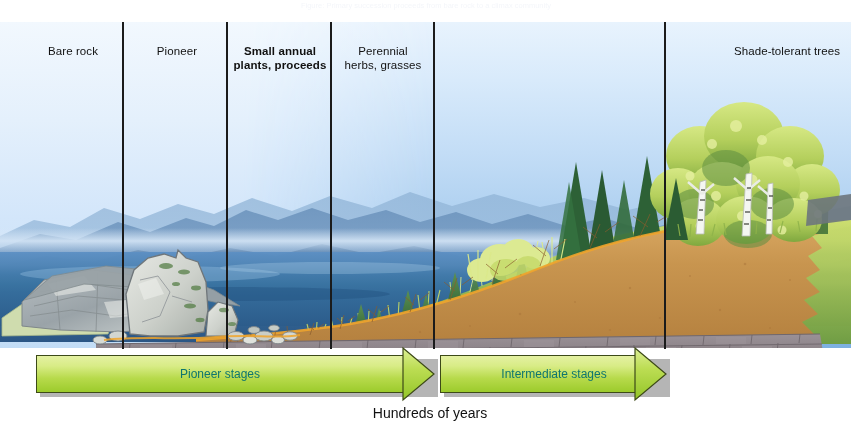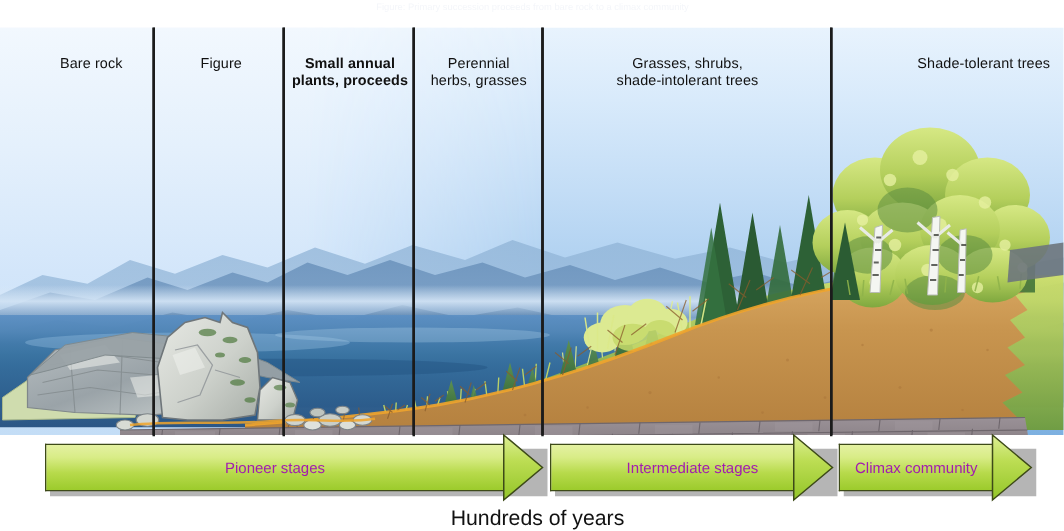--- a/index.html
+++ b/index.html
@@ -38,24 +38,24 @@
       white-space:nowrap;}
 
   
   .arrow{position:absolute;height:38px;z-index:60;}
   .arrow .body{position:absolute;left:0;top:0;bottom:0;
       background:linear-gradient(180deg,#e4f1a2 0%,#d8ec86 28%,#b7da4b 62%,#9ccb2c 100%);
       border:1px solid #3d4a18;border-right:none;box-sizing:border-box;}
   .arrow .head{position:absolute;top:-7px;height:52px;width:30px;}
   .arrow .head svg{display:block;}
   .arrow .txt{position:absolute;left:0;top:0;height:38px;line-height:38px;
-      width:100%;text-align:center;color:#a21caf;font-size:12px;z-index:3;}
+      width:100%;text-align:center;color:#0f766e;font-size:12px;z-index:3;}
   .arrow .shadow{position:absolute;background:rgba(90,90,90,.45);z-index:-1;}
 
-  .scale-label{position:absolute;z-index:60;color:#111;font-size:17px;text-align:center;}
+  .scale-label{position:absolute;z-index:60;color:#111;font-size:14px;text-align:center;}
 
   svg{overflow:visible;}
 </style>
 </head>
 <body>
 
 <div id="stage">
 
   <div class="caption-strip">Figure: Primary succession proceeds from bare rock to a climax community</div>
 
@@ -432,37 +432,33 @@
   <div class="divider" style="left:226px;"></div>
   <div class="divider" style="left:330px;"></div>
   <div class="divider" style="left:433px;"></div>
   <div class="divider" style="left:664px;"></div>
 
   <div class="col-label" style="left:28px;top:45px;width:90px;">
     <div>Bare rock</div>
   </div>
 
   <div class="col-label" style="left:132px;top:45px;width:90px;">
-    <div>Figure</div>
+    <div>Pioneer</div>
   </div>
 
   <div class="col-label" style="left:232px;top:45px;width:96px;font-weight:bold;">
     <div>Small annual</div>
     <div>plants, proceeds</div>
   </div>
 
   <div class="col-label" style="left:336px;top:45px;width:94px;">
     <div>Perennial</div>
     <div>herbs, grasses</div>
   </div>
 
-  <div class="col-label" style="left:438px;top:45px;width:224px;">
-    <div>Grasses, shrubs,</div>
-    <div>shade-intolerant trees</div>
-  </div>
 
   <div class="col-label" style="left:707px;top:45px;width:160px;text-align:center;">
     <div>Shade-tolerant trees</div>
   </div>
 
   <div class="arrow" style="left:36px;top:355px;width:398px;">
     <div class="shadow" style="left:4px;top:4px;right:-4px;bottom:-4px;"></div>
     <div class="body" style="width:368px;"></div>
     <div class="head" style="left:367px;">
       <svg width="32" height="52" viewBox="0 0 32 52">
@@ -483,26 +479,16 @@
     <div class="shadow" style="left:4px;top:4px;right:-4px;bottom:-4px;"></div>
     <div class="body" style="width:196px;"></div>
     <div class="head" style="left:195px;">
       <svg width="32" height="52" viewBox="0 0 32 52">
         <path d="M0,0 L31,26 L0,52 Z" fill="url(#ah1)" stroke="#3d4a18" stroke-width="1.2"></path>
       </svg>
     </div>
     <div class="txt" style="width:196px;padding-left:16px;">Intermediate stages</div>
   </div>
 
-  <div class="arrow" style="left:671px;top:355px;width:154px;">
-    <div class="shadow" style="left:4px;top:4px;right:-4px;bottom:-4px;"></div>
-    <div class="body" style="width:124px;"></div>
-    <div class="head" style="left:123px;">
-      <svg width="32" height="52" viewBox="0 0 32 52">
-        <path d="M0,0 L31,26 L0,52 Z" fill="url(#ah1)" stroke="#3d4a18" stroke-width="1.2"></path>
-      </svg>
-    </div>
-    <div class="txt" style="width:124px;">Climax community</div>
-  </div>
 
   <div class="scale-label" style="left:355px;top:405px;width:150px;">Hundreds of years</div>
 
 </div>
 
 </body></html>

